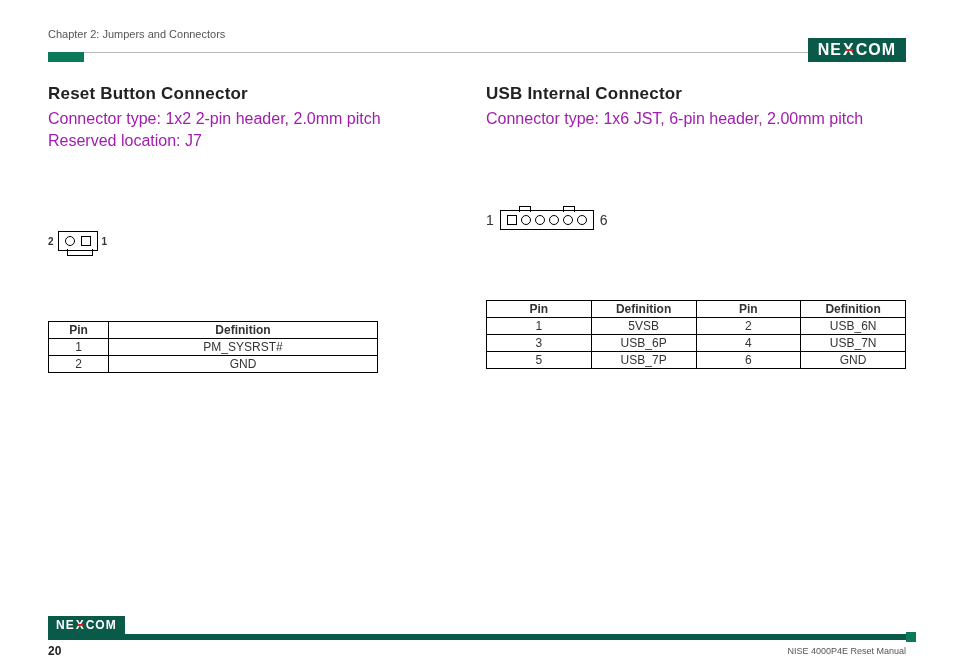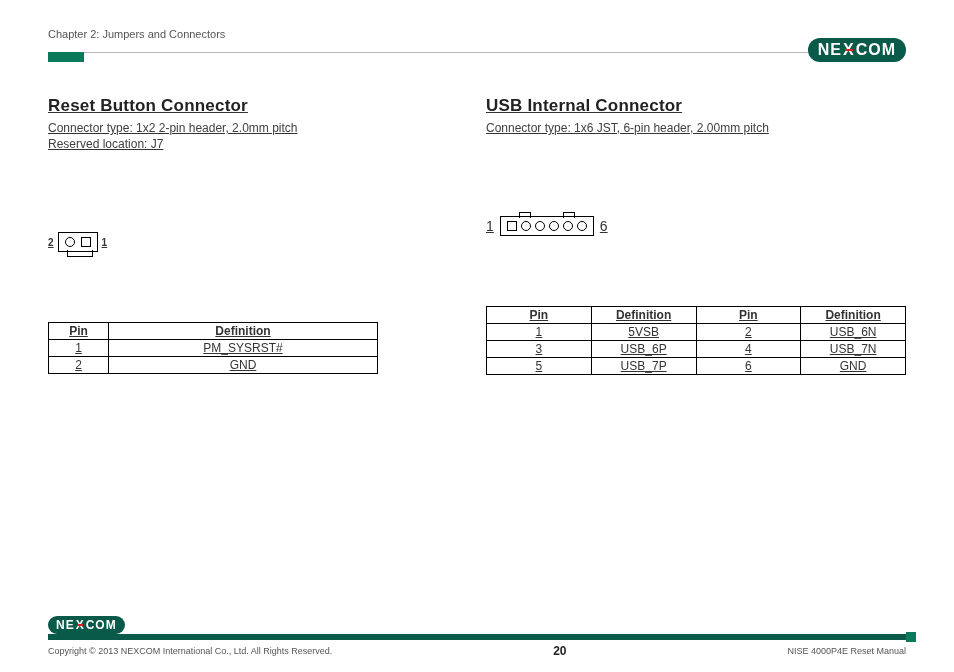--- a/index.html
+++ b/index.html
@@ -30,21 +30,21 @@
     color: #555;
   }
   .logo-top, .logo-bottom {
     display: inline-flex;
     align-items: center;
     background: #0a5a4a;
     color: #fff;
     font-weight: 800;
     letter-spacing: 1px;
     padding: 3px 10px;
-    border-radius: 12px;
+    border-radius: 0;
     font-size: 16px;
     margin-top: 32px;
   }
   .logo-bottom { font-size: 12px; padding: 2px 8px; }
   .x-mark {
     display:inline-block;
     color:#fff;
     position:relative;
     margin:0 1px;
   }
@@ -64,37 +64,36 @@
   .accent-bar {
     width: 36px;
     height: 10px;
     background: #0a7a5a;
     margin-top: -1px;
   }
 
   
   .body {
     display: flex;
-    margin-top: 34px;
+    margin-top: 22px;
     gap: 40px;
-    text-decoration: underline;
   }
   .col {
     flex: 1 1 0;
   }
   h2.section-title {
     font-size: 17px;
     font-weight: 700;
     margin: 0 0 4px 0;
     color: #222;
     letter-spacing: 0.2px;
   }
   .subline {
-    font-size: 12px;
-    color: #404040;
+    font-size: 16px;
+    color: #a21caf;
     line-height: 1.35;
   }
 
   
   .diagram-area {
     height: 120px;
     display:flex;
     align-items:center;
     margin-top: 30px;
   }
@@ -342,19 +341,18 @@
   <div class="footer">
     <div class="logo-row">
       <div class="logo-bottom">
         <span>NE</span>
           <span class="x-mark">X</span>
           <span>COM</span>
       </div>
     </div>
     <div class="footer-bar"></div>
     <div class="footer-row">
-      <span>Copyright © 2013 NEXCOM International Co., Ltd. All Rights Reserved.</span>
       <span class="page-num">20</span>
       <span>NISE 4000P4E Reset Manual</span>
     </div>
   </div>
 
 </div>
 
 </body></html>

